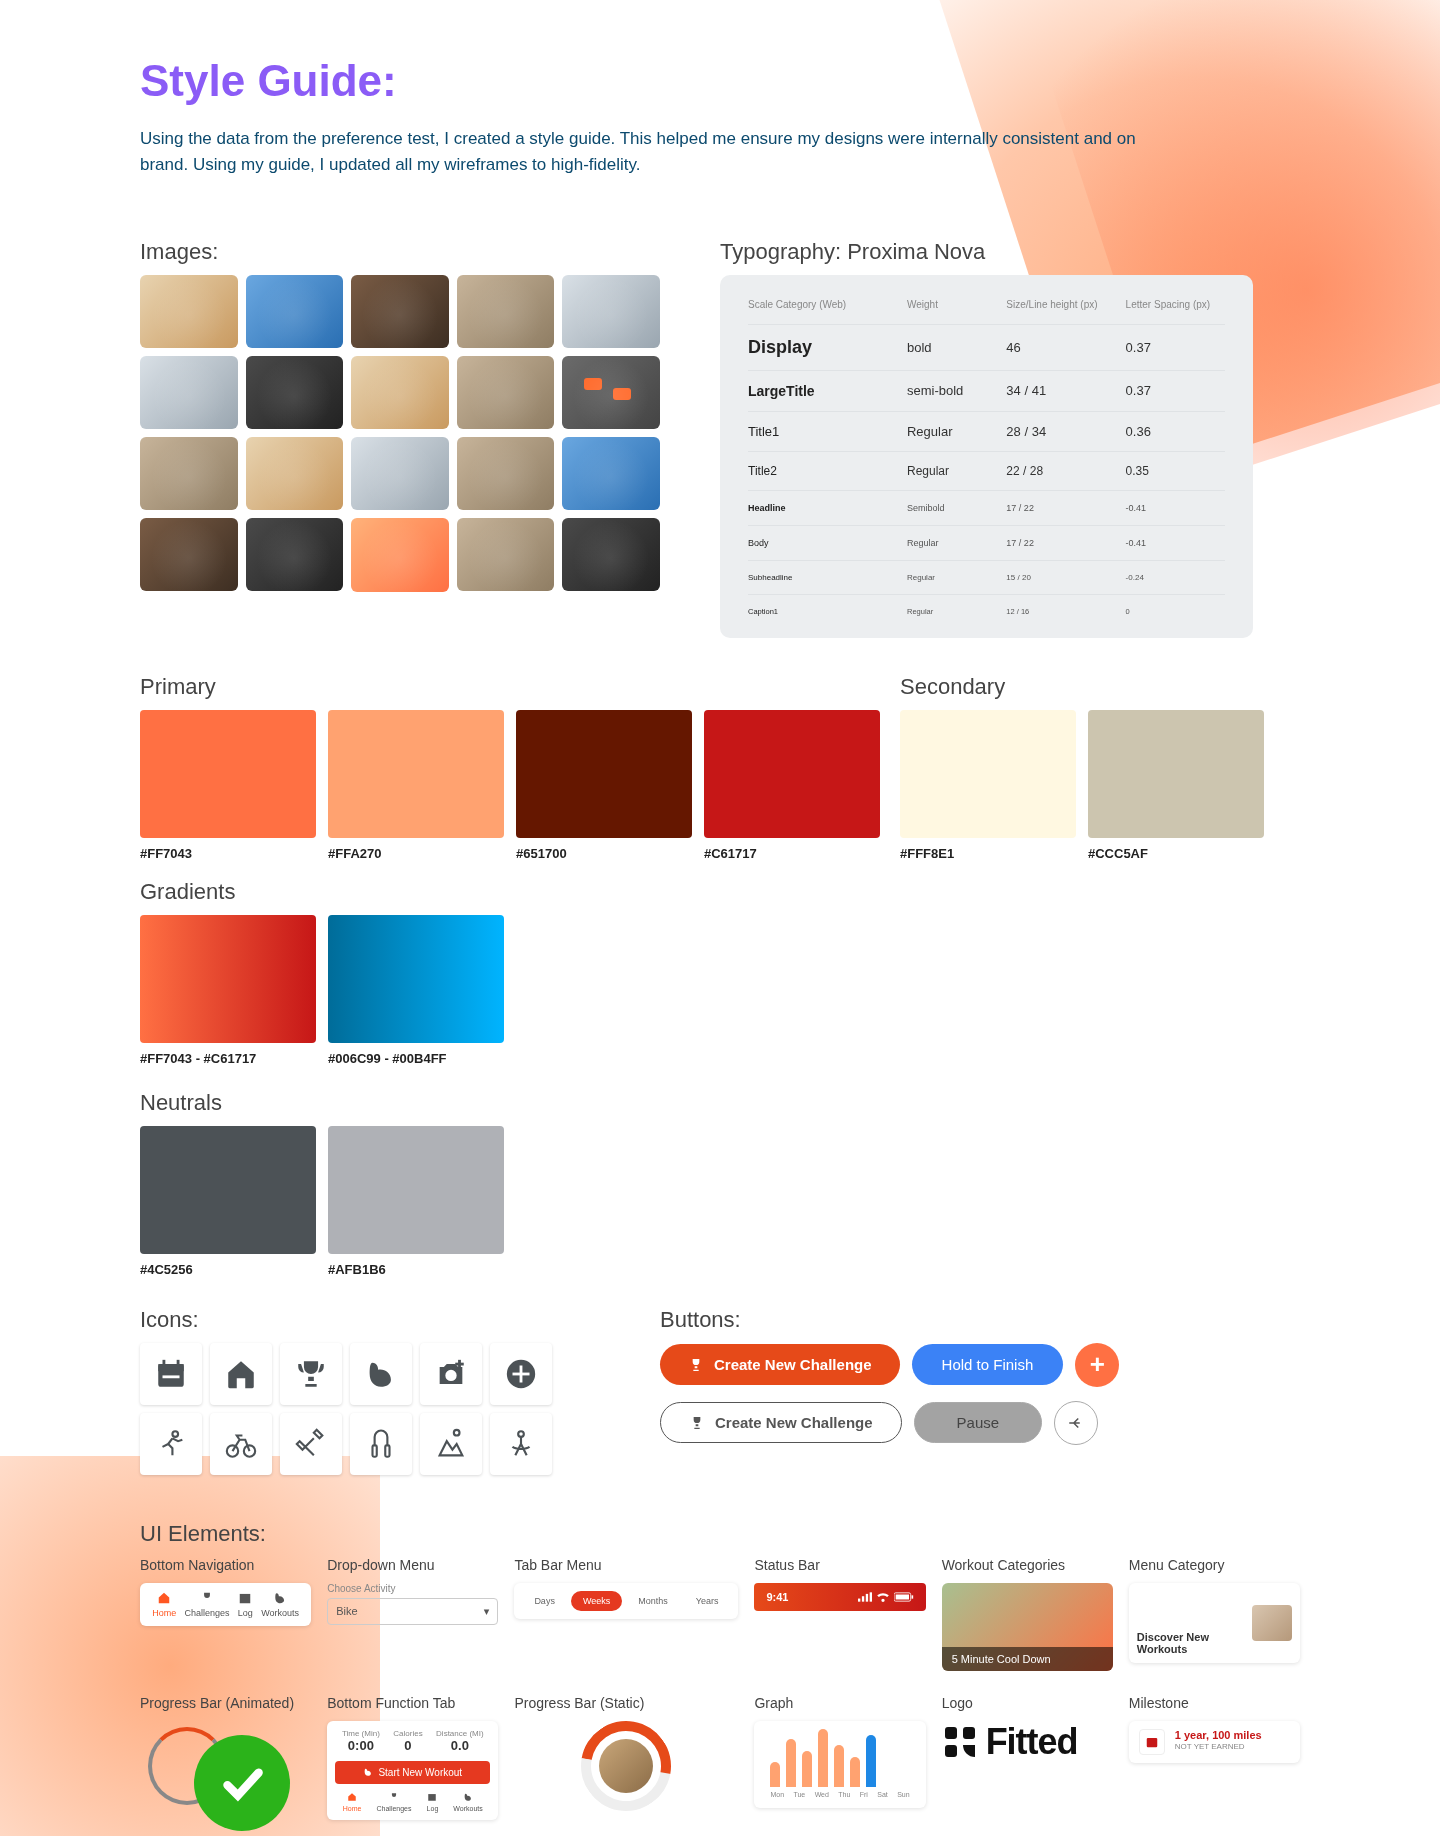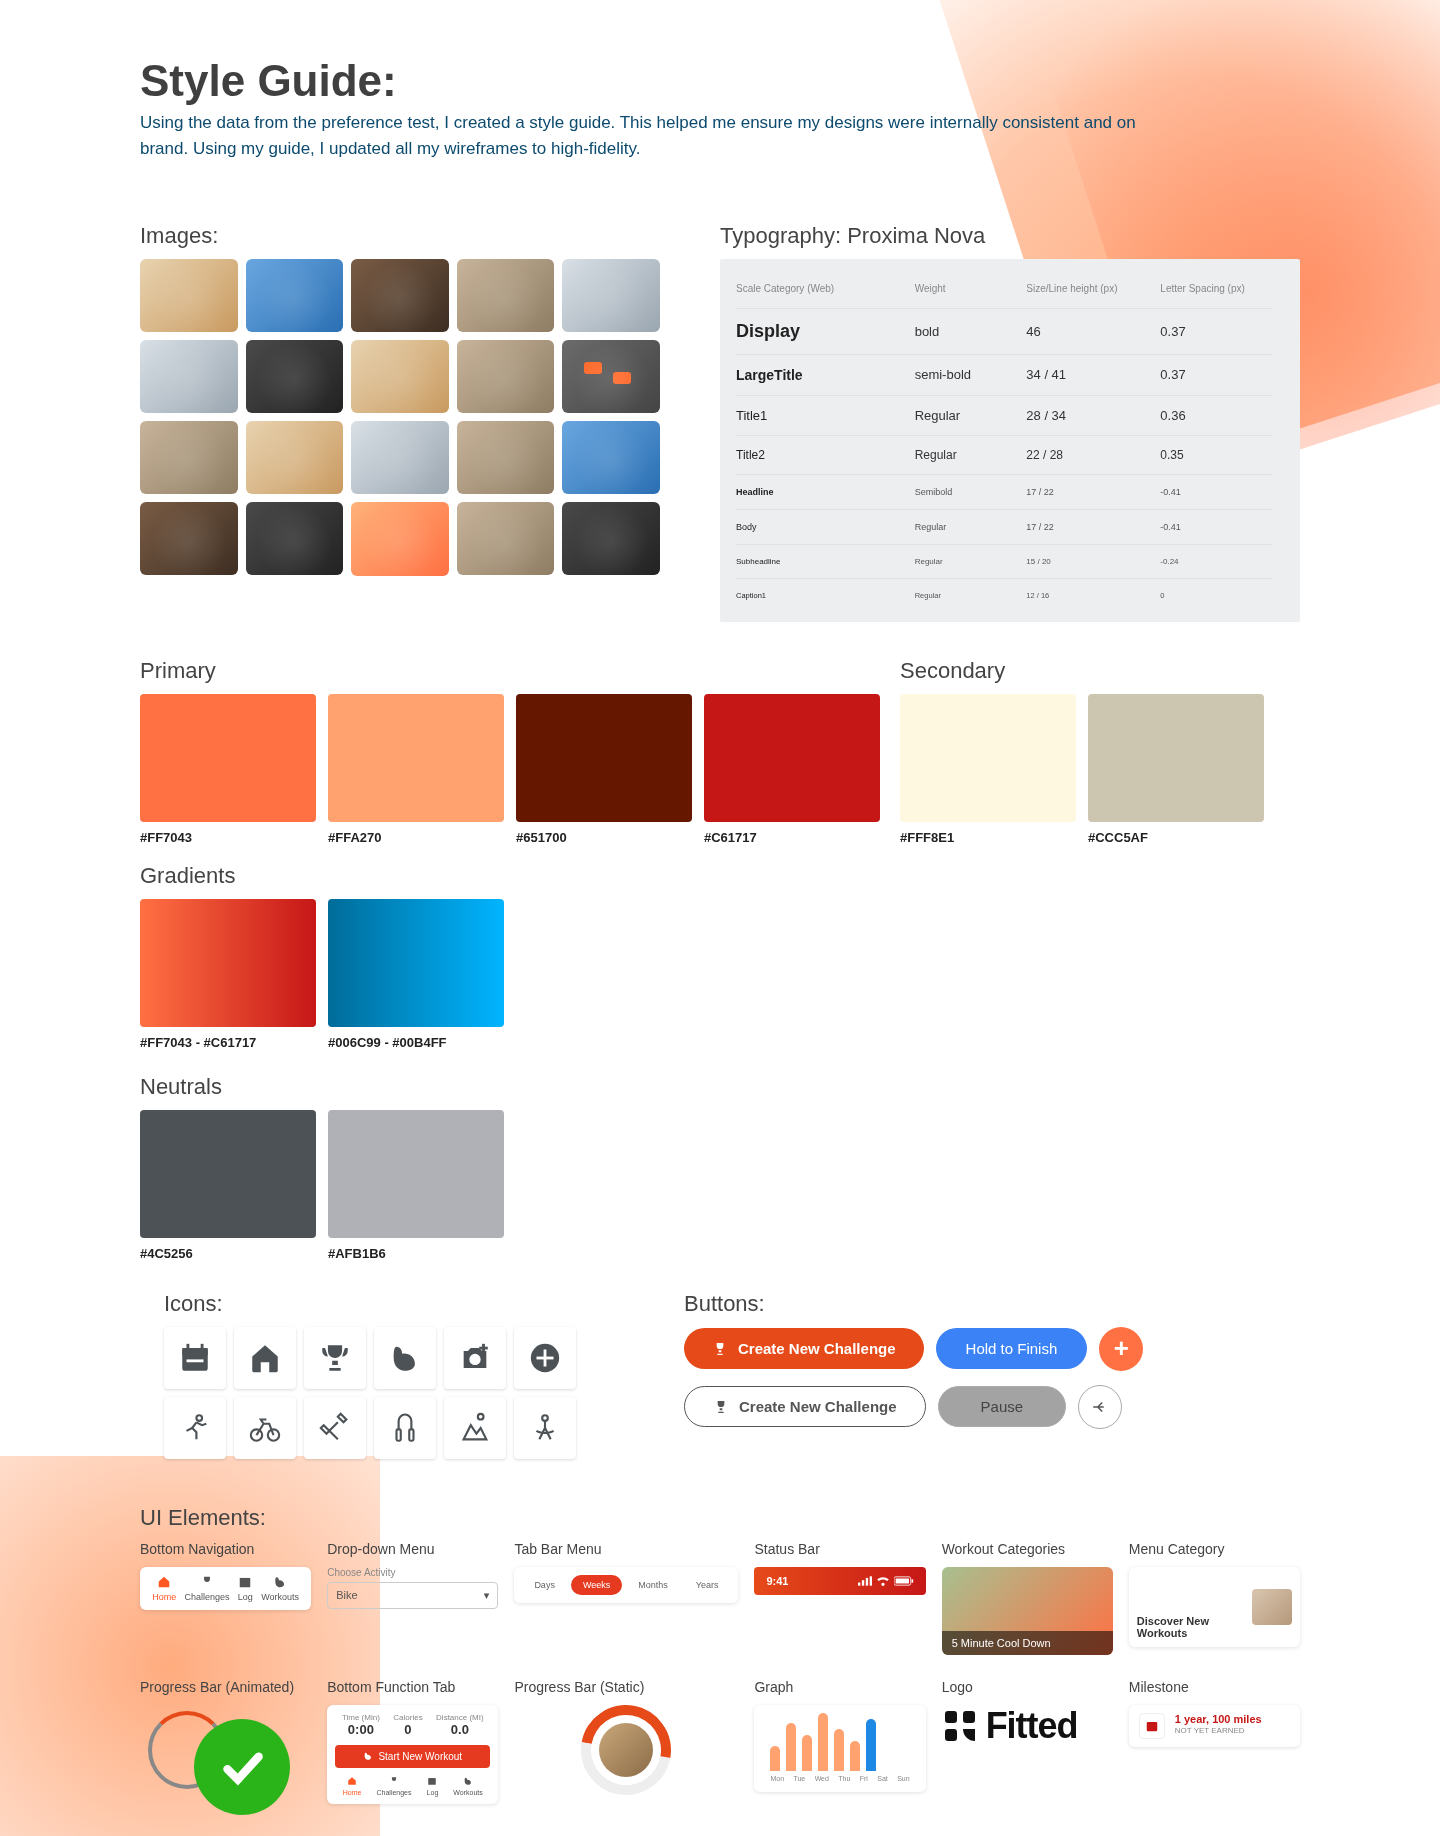--- a/index.html
+++ b/index.html
@@ -21,36 +21,36 @@
 .bg-wave-top::after {
   content: ''; position: absolute; top: 120px; left: 80px; width: 600px; height: 500px;
   background: radial-gradient(circle at 30% 70%, rgba(255,112,67,0.55) 0%, rgba(255,112,67,0) 60%);
 }
 .bg-wave-bottom {
   position: absolute; bottom: -320px; left: -320px; width: 700px; height: 700px;
   background: radial-gradient(circle at 70% 30%, rgba(255,162,112,0.9) 0%, rgba(255,162,112,0) 65%);
   z-index: 0;
 }
 .container { position: relative; z-index: 1; padding: 56px 140px 40px 140px; }
-.title { font-size: 44px; font-weight: 800; color: #404040; margin-bottom: 4px; }
+.title { font-size: 44px; font-weight: 800; color: #8b5cf6; margin-bottom: 20px; }
 .intro { font-size: 17px; line-height: 1.55; color: #0c4a6e; max-width: 1040px; margin-bottom: 60px; }
 .section-label { font-size: 22px; color: #444; margin-bottom: 10px; }
 .row { display: flex; gap: 60px; }
 .col { flex: 1; }
 .image-grid { display: grid; grid-template-columns: repeat(5, 1fr); gap: 8px; width: 520px; }
 .image-grid .thumb { width: 100%; aspect-ratio: 4/3; border-radius: 6px; background: #ccc; position: relative; overflow: hidden; }
 .thumb.a { background: linear-gradient(135deg,#e8d3b0,#c99a60); }
 .thumb.b { background: linear-gradient(135deg,#6aa7e0,#2a6fb3); }
 .thumb.c { background: linear-gradient(135deg,#7a5c45,#3d2e22); }
 .thumb.d { background: linear-gradient(135deg,#c7b49a,#8f7d63); }
 .thumb.e { background: linear-gradient(135deg,#d9e0e6,#9aa6b0); }
 .thumb.f { background: linear-gradient(135deg,#4a4a4a,#222); }
 .thumb::after { content:''; position:absolute; inset:0; background: radial-gradient(circle at 50% 55%, rgba(255,255,255,0.1), transparent 60%); }
 .type-table {
-  background: #eceef0; border-radius: 2px; padding: 18px 28px 10px 16px; width: 580px;
+  background: #eceef0; border-radius: 10px; padding: 18px 28px 10px 28px; width: 533px;
 }
 .type-table .hrow, .type-table .trow { display: grid; grid-template-columns: 1.6fr 1fr 1.2fr 1fr; align-items: center; font-size: 11px; color: #666; }
 .type-table .hrow { font-size: 10px; color: #888; padding: 6px 0 14px 0; }
 .type-table .trow { border-top: 1px solid #dfe2e5; padding: 12px 0; color: #333; }
 .type-table .trow .cat { font-weight: 500; color: #222; }
 .type-table .trow.display .cat { font-weight: 800; font-size: 18px; }
 .type-table .trow.largetitle .cat { font-weight: 700; font-size: 14px; }
 .type-table .trow.small { font-size: 9px; color: #555; }
 .colors { margin-top: 36px; }
 .color-row { display: flex; gap: 12px; }
@@ -273,21 +273,21 @@
             </div>
           <div class="swatch">
               <div class="chip" style="background:#AFB1B6"></div>
               <div class="code">#AFB1B6</div>
             </div>
         </div>
       </div>
     </div>
   </div>
 
-  <div class="row" style="margin-top:30px; gap:80px; align-items:flex-start;margin-left:24px;">
+  <div class="row" style="margin-top:30px; gap:80px; align-items:flex-start;">
     <div style="flex:0 0 440px">
       <div class="section-label">Icons:</div>
       <div class="icons-grid">
         <div class="icon-tile">
             <svg viewBox="0 0 24 24" fill="#4C5256">
               <rect x="3" y="5" width="18" height="16" rx="2"></rect>
               <rect x="3" y="5" width="18" height="5" fill="#4C5256"></rect>
               <rect x="6" y="2" width="2" height="4" fill="#4C5256"></rect>
               <rect x="16" y="2" width="2" height="4" fill="#4C5256"></rect>
               <rect x="6" y="13" width="12" height="2" fill="#fff"></rect>

